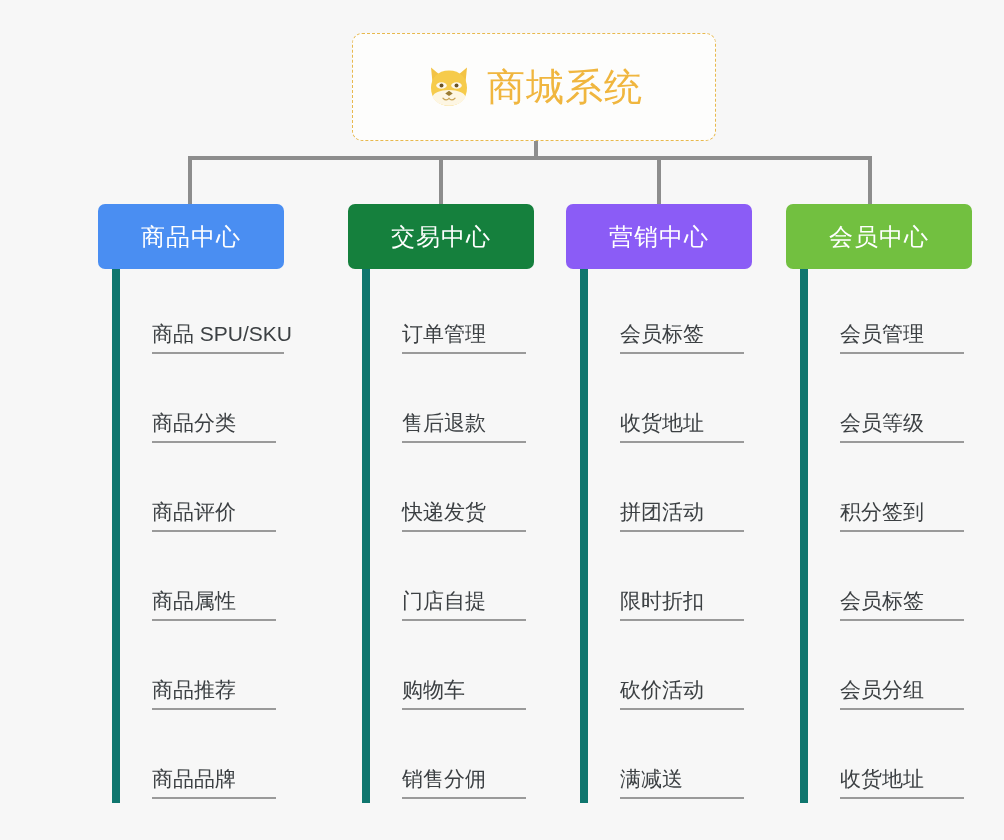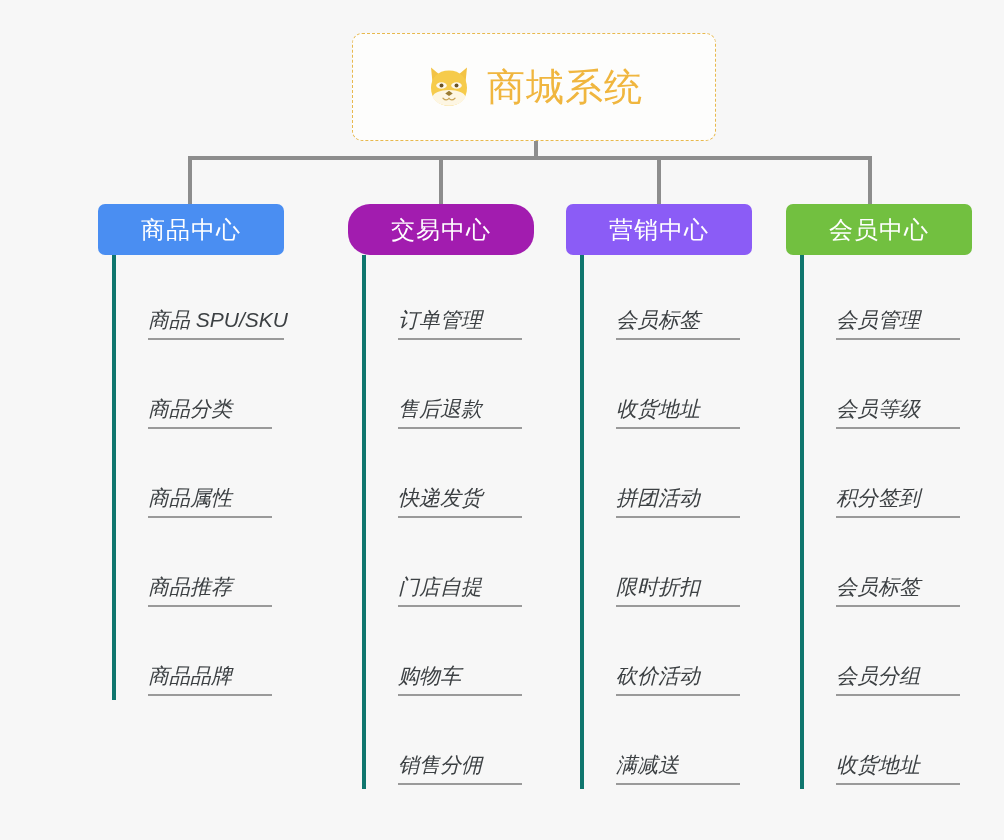--- a/index.html
+++ b/index.html
@@ -82,40 +82,39 @@
     position: absolute;
     top: 204px;
   }
   .col-0 { left: 58px;  width: 186px; }
   .col-1 { left: 308px; width: 186px; }
   .col-2 { left: 526px; width: 186px; }
   .col-3 { left: 746px; width: 186px; }
 
   .cat-header {
     width: 100%;
-    height: 51px;
+    height: 65px;
     box-sizing: border-box;
     border-radius: 7px;
     display: flex;
     align-items: center;
     justify-content: center;
     color: #ffffff;
     font-size: 24px;
     letter-spacing: 1px;
     white-space: nowrap;
   }
 
   
   .leaf-list {
     position: relative;
     margin-top: 0;
     padding-top: 0;
     margin-left: 14px;
-    border-left: 4px solid #0f766e;
-    font-style: italic;
+    border-left: 8px solid #0f766e;
   }
   .leaf-item {
     position: relative;
     height: 89px;
     box-sizing: border-box;
     display: flex;
     align-items: flex-end;
     padding-left: 32px;
     padding-bottom: 4px;
   }
@@ -160,33 +159,36 @@
   <div class="column col-0">
     <div class="cat-header" style="background: rgb(74, 142, 242);">商品中心</div>
     <div class="leaf-list">
       <div class="leaf-item">
           <span class="leaf-label">商品 SPU/SKU</span>
         </div>
       <div class="leaf-item">
           <span class="leaf-label">商品分类</span>
         </div>
       <div class="leaf-item">
+          <span class="leaf-label">商品评价</span>
+        </div>
+      <div class="leaf-item">
           <span class="leaf-label">商品属性</span>
         </div>
       <div class="leaf-item">
           <span class="leaf-label">商品推荐</span>
         </div>
       <div class="leaf-item">
           <span class="leaf-label">商品品牌</span>
         </div>
     </div>
   </div>
 
   <div class="column col-1">
-    <div class="cat-header" style="background: #a21caf; border-radius: 22px;">交易中心</div>
+    <div class="cat-header" style="background: #15803d;">交易中心</div>
     <div class="leaf-list">
       <div class="leaf-item">
           <span class="leaf-label">订单管理</span>
         </div>
       <div class="leaf-item">
           <span class="leaf-label">售后退款</span>
         </div>
       <div class="leaf-item">
           <span class="leaf-label">快递发货</span>
         </div>

